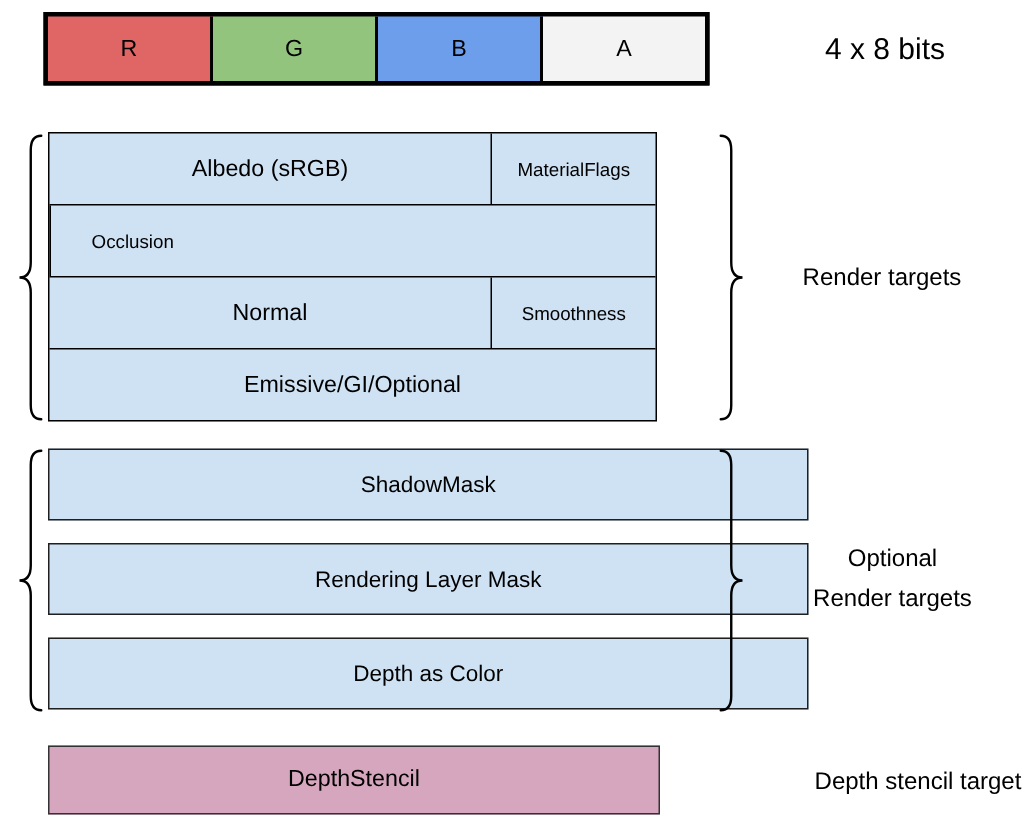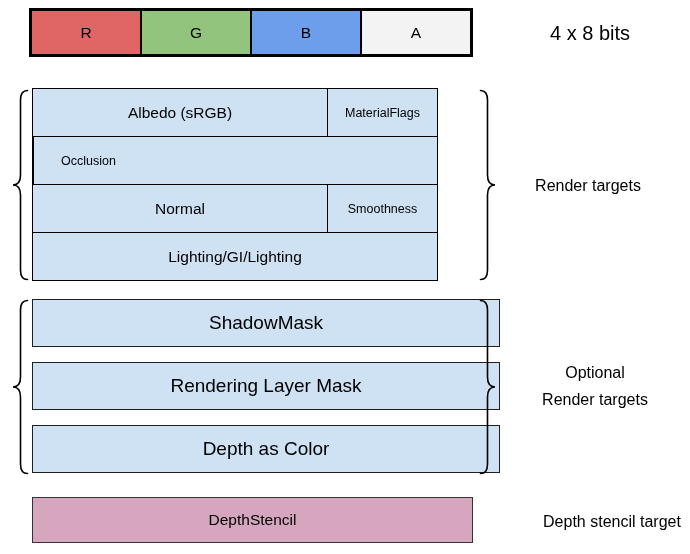--- a/index.html
+++ b/index.html
@@ -50,34 +50,34 @@
   .g-alpha {
     width: 110px; flex: 0 0 110px;
     border-left: 1.5px solid #000;
     display: flex; align-items: center; justify-content: center;
     font-size: 12.5px;
     box-sizing: border-box;
   }
   
   .opt-box {
     position: absolute; left: 32px;
-    width: 468px; height: 48px;
+    width: 507px; height: 48px;
     border: 1.5px solid #1f1f1f;
     box-sizing: border-box;
     display: flex; align-items: center; justify-content: center;
-    font-size: 19px;
+    font-size: 15px;
     background: #cfe2f3;
   }
   .opt-1 { top: 299px; }
   .opt-2 { top: 362px; }
   .opt-3 { top: 425px; }
   
   .depth-box {
     position: absolute; left: 32px; top: 497px;
-    width: 441px; height: 46px;
+    width: 408px; height: 46px;
     border: 1.5px solid #333;
     box-sizing: border-box;
     display: flex; align-items: center; justify-content: center;
     font-size: 15.5px;
     background: #d5a6bd;
   }
   
   .brace { position: absolute; width: 20px; }
   .brace svg { display: block; }
   .brace-rt-left  { left: 11px;  top: 89px; }
@@ -113,21 +113,21 @@
       <div class="g-alpha">MaterialFlags</div>
     </div>
     <div class="g-row">
       <div class="g-alpha">Occlusion</div>
     </div>
     <div class="g-row">
       <div class="g-main">Normal</div>
       <div class="g-alpha">Smoothness</div>
     </div>
     <div class="g-row">
-      <div class="g-main">Lighting/GI/Lighting</div>
+      <div class="g-main">Emissive/GI/Optional</div>
     </div>
   </div>
 
   <div class="brace brace-rt-left">
     <svg width="20" height="192" viewBox="0 0 20 192">
       <path d="M16.5 1.5 Q9.5 1.5 9.5 11 L9.5 86 Q9.5 96 2 96 Q9.5 96 9.5 106 L9.5 181 Q9.5 190.5 16.5 190.5" fill="none" stroke="#000" stroke-width="1.6" stroke-linecap="round"></path>
     </svg>
   </div>
   <div class="brace brace-rt-right">
     <svg width="20" height="192" viewBox="0 0 20 192">

